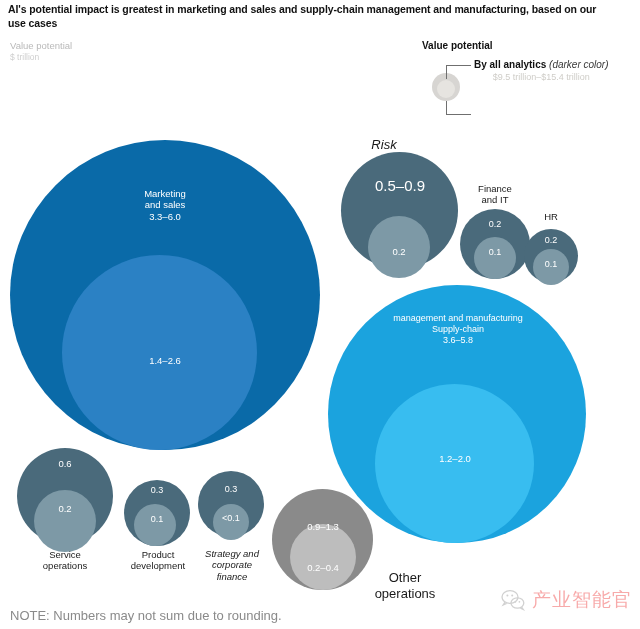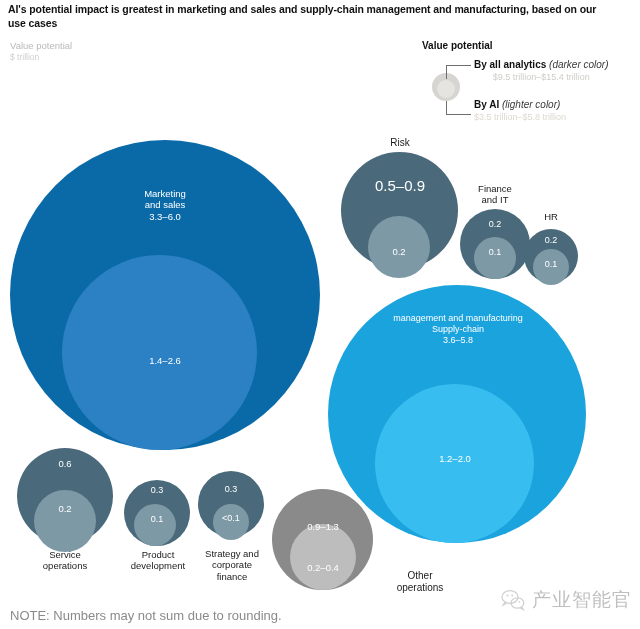--- a/index.html
+++ b/index.html
@@ -135,21 +135,21 @@
   }
   .wm-icon {
     width: 26px; height: 26px;
     border-radius: 4px;
     position: relative;
     flex: 0 0 auto;
   }
   .wm-icon svg { display:block; }
   .wm-text {
     font-size: 19px;
-    color: #737373;
+    color: #ef4444;
     font-family: Liberation Sans, sans-serif;
     letter-spacing: 1px;
     white-space: nowrap;
   }
 </style>
 </head>
 <body>
 
 <div class="headline">AI's potential impact is greatest in marketing and sales and supply-chain management and manufacturing, based on our use cases</div>
 
@@ -166,25 +166,20 @@
     </div>
     <div class="leader leader-top"></div>
     <div class="leader leader-bot"></div>
 
     <div class="legend-row top">
       <b>By all analytics</b>
       <span class="paren">(darker color)</span>
       <span class="legend-val dark">$9.5 trillion–$15.4 trillion</span>
     </div>
 
-    <div class="legend-row bot">
-      <b>By AI</b>
-      <span class="paren">(lighter color)</span>
-      <span class="legend-val light">$3.5 trillion–$5.8 trillion</span>
-    </div>
   </div>
 </div>
 
 <div class="bubble" style="left:10px; top:140px; width:310px; height:310px; background:#0a6aa8;"></div>
 <div class="bubble" style="left:62px; top:255px; width:195px; height:195px; background:#2b81c4;"></div>
 <div class="bubble-label lbl-white" style="left:105px; top:188px; width:120px; font-size:9.5px;">
   <div>Marketing</div>
   <div>and sales</div>
   <div>3.3–6.0</div>
 </div>
@@ -194,21 +189,21 @@
 <div class="bubble" style="left:375px; top:384px; width:159px; height:159px; background:#38bdf0;"></div>
 <div class="bubble-label lbl-white" style="left:378px; top:313px; width:160px; font-size:9px;">
   <div>management and manufacturing</div>
   <div>Supply-chain</div>
   <div>3.6–5.8</div>
 </div>
 <div class="bubble-label lbl-white" style="left:394px; top:453px; width:122px; font-size:9.5px;">1.2–2.0</div>
 
 <div class="bubble" style="left:341px; top:152px; width:117px; height:117px; background:#4a6a7b;"></div>
 <div class="bubble" style="left:368px; top:216px; width:62px; height:62px; background:#7d99a6;"></div>
-<div class="bubble-label lbl-dark" style="left:355px; top:137px; width:90px; font-size:10px;">Risk</div>
+<div class="bubble-label lbl-dark" style="left:339px; top:137px; width:90px; font-size:13px;font-style:italic;">Risk</div>
 <div class="bubble-label lbl-white" style="left:355px; top:177px; width:90px; font-size:15px;">0.5–0.9</div>
 <div class="bubble-label lbl-white" style="left:374px; top:246px; width:50px; font-size:9.5px;">0.2</div>
 
 <div class="bubble" style="left:460px; top:209px; width:70px; height:70px; background:#4a6a7b;"></div>
 <div class="bubble" style="left:474px; top:237px; width:42px; height:42px; background:#7d99a6;"></div>
 <div class="bubble-label lbl-dark" style="left:458px; top:183px; width:74px; font-size:9.5px;">
   <div>Finance</div>
   <div>and IT</div>
 </div>
 <div class="bubble-label lbl-white" style="left:470px; top:219px; width:50px; font-size:9px;">0.2</div>
@@ -235,31 +230,31 @@
 <div class="bubble-label lbl-white" style="left:132px; top:514px; width:50px; font-size:9px;">0.1</div>
 <div class="bubble-label lbl-dark" style="left:117px; top:549px; width:82px; font-size:9.5px;">
   <div>Product</div>
   <div>development</div>
 </div>
 
 <div class="bubble" style="left:198px; top:471px; width:66px; height:66px; background:#4a6a7b;"></div>
 <div class="bubble" style="left:213px; top:504px; width:36px; height:36px; background:#7d99a6;"></div>
 <div class="bubble-label lbl-white" style="left:206px; top:484px; width:50px; font-size:9px;">0.3</div>
 <div class="bubble-label lbl-white" style="left:206px; top:513px; width:50px; font-size:9px;">&lt;0.1</div>
-<div class="bubble-label lbl-dark" style="left:188px; top:548px; width:88px; font-size:9.5px;">
+<div class="bubble-label lbl-dark" style="left:188px; top:548px; width:88px; font-size:9.5px;font-style:italic;">
   <div>Strategy and</div>
   <div>corporate</div>
   <div>finance</div>
 </div>
 
 <div class="bubble" style="left:272px; top:489px; width:101px; height:101px; background:#8a8a8a;"></div>
 <div class="bubble" style="left:290px; top:524px; width:66px; height:66px; background:#bdbdbd;"></div>
 <div class="bubble-label lbl-white" style="left:295px; top:521px; width:56px; font-size:9.5px;">0.9–1.3</div>
 <div class="bubble-label lbl-white" style="left:295px; top:562px; width:56px; font-size:9.5px;">0.2–0.4</div>
-<div class="bubble-label lbl-dark" style="left:385px; top:570px; width:70px; font-size:10px;">
+<div class="bubble-label lbl-dark" style="left:370px; top:570px; width:70px; font-size:13px;">
   <div>Other</div>
   <div>operations</div>
 </div>
 
 <div class="note">NOTE: Numbers may not sum due to rounding.</div>
 
 <div class="watermark">
   <span class="wm-icon">
     <svg width="26" height="26" viewBox="0 0 26 26" aria-hidden="true">
       <ellipse cx="10" cy="10" rx="8" ry="6.4" fill="none" stroke="#9a9a9a" stroke-width="1.3"></ellipse>

